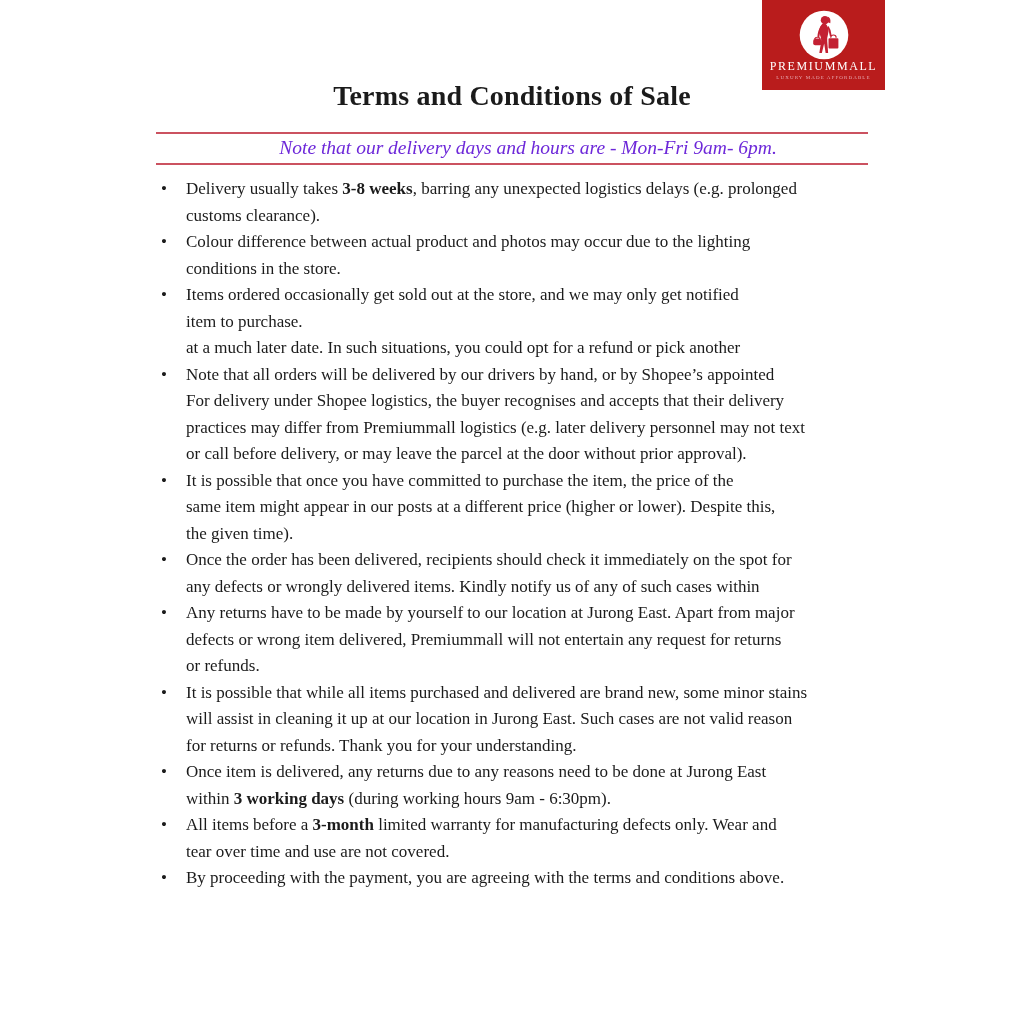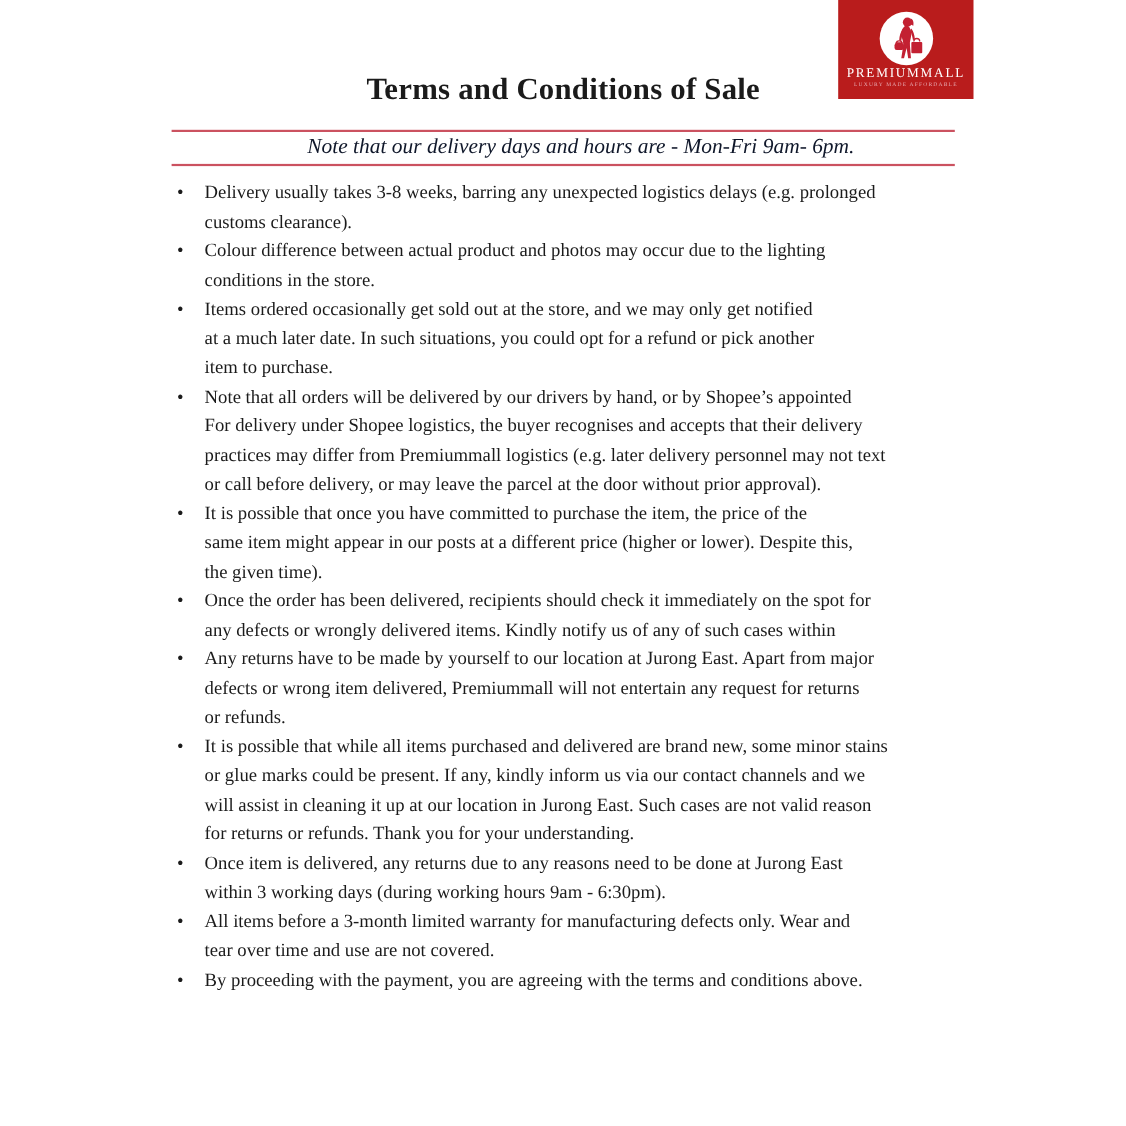--- a/index.html
+++ b/index.html
@@ -38,39 +38,39 @@
     color: #e7aab2;
     font-size: 5px;
     letter-spacing: 1.1px;
     line-height: 7px;
     margin-top: 2px;
     white-space: nowrap;
   }
 
   
   .page-title {
-    margin: 0;
+    margin: 14px;
     padding-top: 66px;
     text-align: center;
     font-size: 28px;
     font-weight: bold;
     line-height: 32px;
     letter-spacing: 0.2px;
   }
 
   
   .notice-band {
     margin: 20px 156px 0 156px;
     border-top: 2px solid #cb5260;
     border-bottom: 2px solid #cb5260;
     padding: 2px 0 3px 0;
     text-align: center;
   }
   .notice-text {
-    color: #0f172a;
+    color: #6d28d9;
     font-style: italic;
     font-size: 19.5px;
     line-height: 24px;
     white-space: nowrap;
     margin-left: 32px;
   }
 
   
   .terms-list {
     margin: 11px 0 0 0;
@@ -88,21 +88,21 @@
     left: -25px;
     top: 0;
     font-size: 17px;
     line-height: 26.5px;
   }
   .term-line {
     font-size: 17px;
     line-height: 26.5px;
     white-space: nowrap;
   }
-  .term-line b { font-weight: normal; margin-top: 40px; }
+  .term-line b { font-weight: bold; margin-top: 40px; }
 </style>
 </head>
 <body>
 
 <div class="logo">
   <svg class="logo-icon" viewBox="0 0 60 60" aria-hidden="true">
     <circle cx="30" cy="30" r="27" fill="#ffffff"></circle>
     <g fill="#c32032">
 
       <circle cx="31" cy="13.5" r="4.6"></circle>
@@ -146,22 +146,22 @@
 <li>
       <div class="term-line"><span>Delivery usually takes </span><b>3-8 weeks</b><span>, barring any unexpected logistics delays (e.g. prolonged</span></div>
       <div class="term-line"><span>customs clearance).</span></div>
     </li>
     <li>
       <div class="term-line"><span>Colour difference between actual product and photos may occur due to the lighting</span></div>
       <div class="term-line"><span>conditions in the store.</span></div>
     </li>
     <li>
       <div class="term-line"><span>Items ordered occasionally get sold out at the store, and we may only get notified</span></div>
+      <div class="term-line"><span>item to purchase.</span></div>
       <div class="term-line"><span>at a much later date. In such situations, you could opt for a refund or pick another</span></div>
-      <div class="term-line"><span>item to purchase.</span></div>
     </li>
     <li>
       <div class="term-line"><span>Note that all orders will be delivered by our drivers by hand, or by Shopee’s appointed</span></div>
       <div class="term-line"><span>For delivery under Shopee logistics, the buyer recognises and accepts that their delivery</span></div>
       <div class="term-line"><span>practices may differ from Premiummall logistics (e.g. later delivery personnel may not text</span></div>
       <div class="term-line"><span>or call before delivery, or may leave the parcel at the door without prior approval).</span></div>
     </li>
     <li>
       <div class="term-line"><span>It is possible that once you have committed to purchase the item, the price of the</span></div>
       <div class="term-line"><span>same item might appear in our posts at a different price (higher or lower). Despite this,</span></div>
@@ -171,21 +171,20 @@
       <div class="term-line"><span>Once the order has been delivered, recipients should check it immediately on the spot for</span></div>
       <div class="term-line"><span>any defects or wrongly delivered items. Kindly notify us of any of such cases within</span></div>
     </li>
     <li>
       <div class="term-line"><span>Any returns have to be made by yourself to our location at Jurong East. Apart from major</span></div>
       <div class="term-line"><span>defects or wrong item delivered, Premiummall will not entertain any request for returns</span></div>
       <div class="term-line"><span>or refunds.</span></div>
     </li>
     <li>
       <div class="term-line"><span>It is possible that while all items purchased and delivered are brand new, some minor stains</span></div>
-      <div class="term-line"><span>or glue marks could be present. If any, kindly inform us via our contact channels and we</span></div>
       <div class="term-line"><span>will assist in cleaning it up at our location in Jurong East. Such cases are not valid reason</span></div>
       <div class="term-line"><span>for returns or refunds. Thank you for your understanding.</span></div>
     </li>
     <li>
       <div class="term-line"><span>Once item is delivered, any returns due to any reasons need to be done at Jurong East</span></div>
       <div class="term-line"><span>within </span><b>3 working days</b><span> (during working hours 9am - 6:30pm).</span></div>
     </li>
     <li>
       <div class="term-line"><span>All items before a </span><b>3-month</b><span> limited warranty for manufacturing defects only. Wear and</span></div>
       <div class="term-line"><span>tear over time and use are not covered.</span></div>

